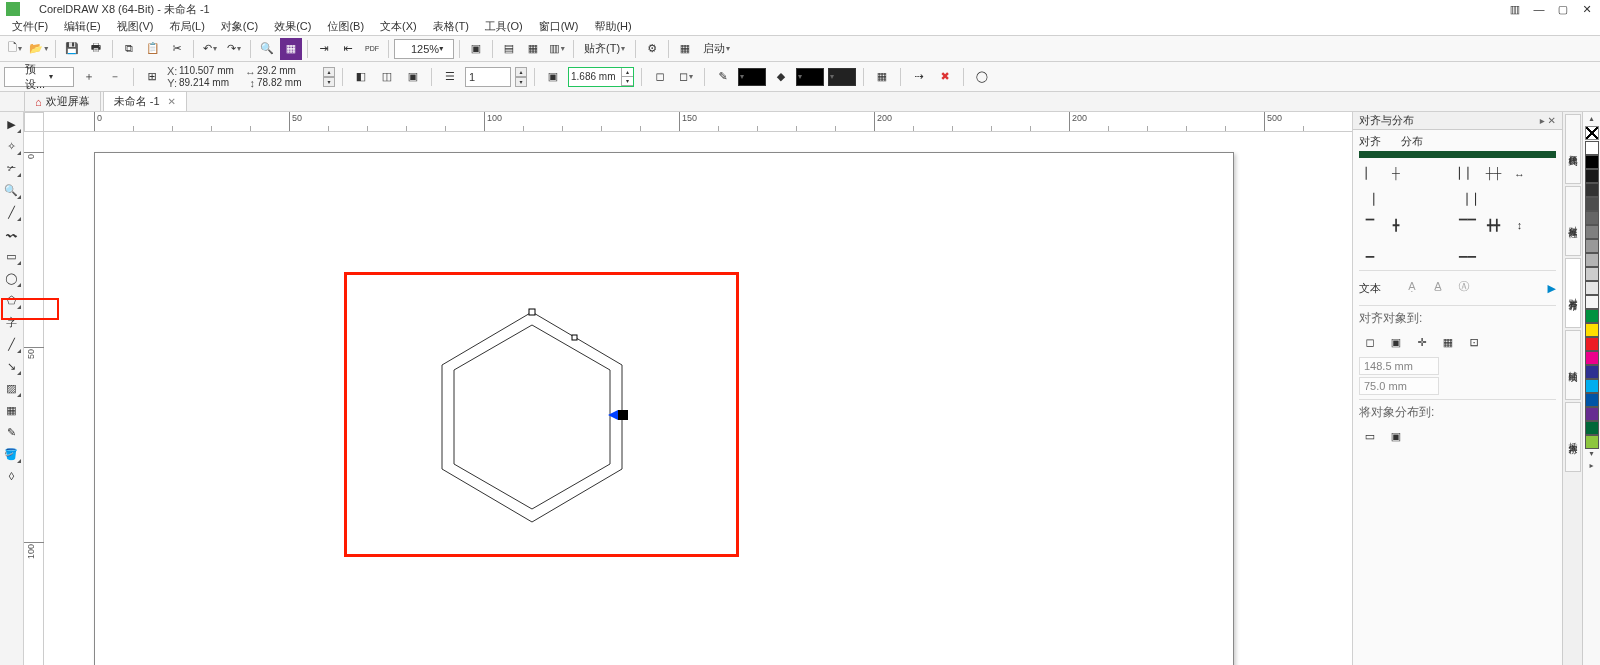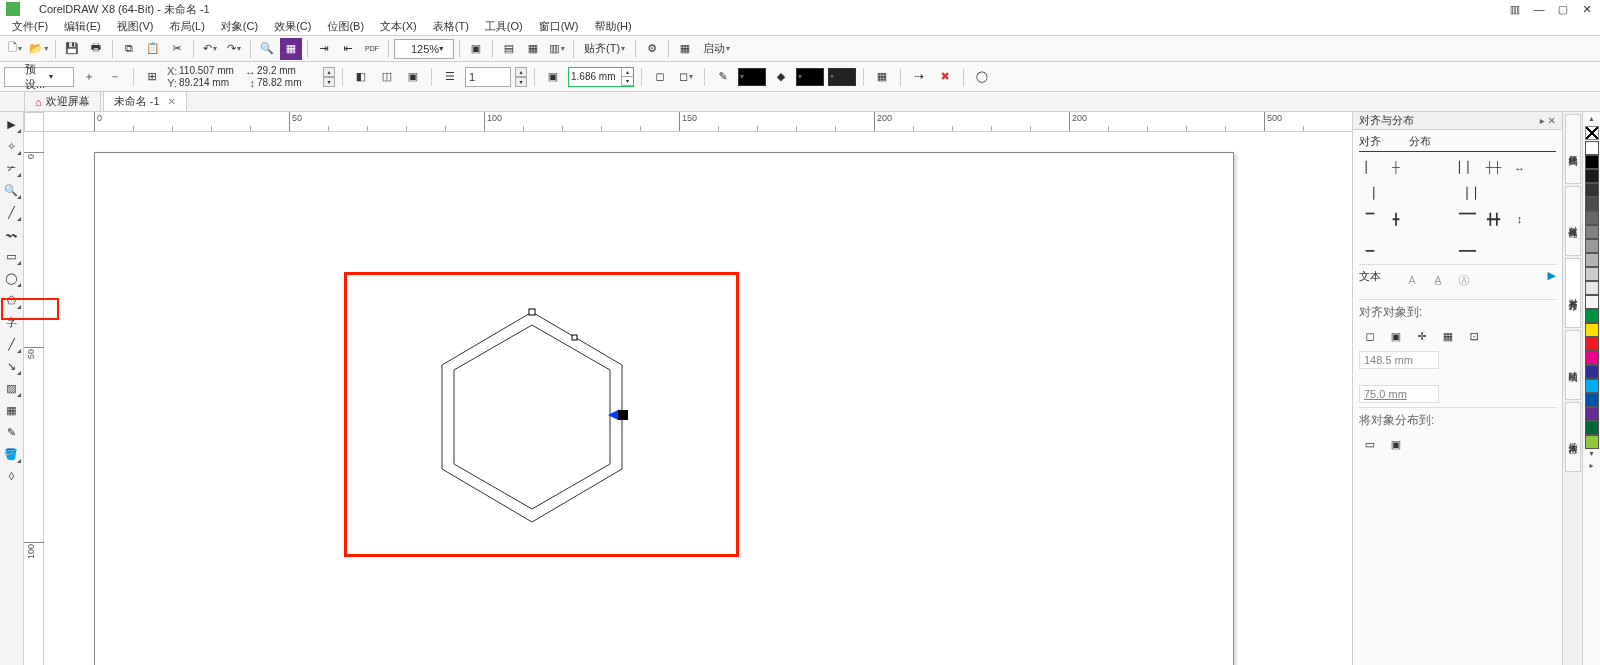--- a/index.html
+++ b/index.html
@@ -70,21 +70,21 @@
 
 .canvas{ position:absolute; left:20px; top:20px; right:0; bottom:0; background:#fff; overflow:hidden;}
 .page{ position:absolute; left:50px; top:20px; width:1140px; height:520px; background:#fff; box-shadow:2px 2px 4px rgba(0,0,0,.2); border:1px solid #888;}
 .redbox{ position:absolute; border:3px solid #ff1a00; }
 
 
 .docker{ width:210px; border-left:1px solid #d0d0d0; background:#fafafa; display:flex; flex-direction:column;}
 .docker .title{ height:18px; background:#f0f0f0; border-bottom:1px solid #ccc; display:flex; align-items:center; justify-content:space-between; padding:0 6px; font-size:11px;}
 .docker .title .xx{ font-size:10px; color:#666;}
 .docker .section{ padding:4px 6px;}
-.docker .sechead{ display:flex; gap:28px; border-bottom:1px solid #14532d; padding-bottom:2px; margin-bottom:4px;align-items:center;}
+.docker .sechead{ display:flex; gap:20px; border-bottom:7px solid #14532d; padding-bottom:2px; margin-bottom:4px;align-items:center;}
 .docker .iconrow{ display:flex; gap:4px; flex-wrap:wrap; margin-bottom:4px;}
 .docker .iconrow .ibtn{ width:22px; height:22px; border:1px solid transparent; display:flex; align-items:center; justify-content:center;}
 .docker .sep{ height:1px; background:#ddd; margin:4px 0;}
 .docker label{ font-size:12px; color:#666;text-align:center;}
 .docker .valbox{ border:1px solid #ccc; width:80px; height:18px; padding:0 4px; display:flex; align-items:center; font-size:10px; background:#fff; color:#888;}
 
 
 .dockertabs{ width:20px; background:#f0f0f0; border-left:1px solid #ccc; display:flex; flex-direction:column; align-items:center; padding-top:2px; gap:2px;}
 .dockertabs .vtab{ width:16px; height:70px; writing-mode:vertical-rl; text-orientation:upright; font-size:9px; background:#f8f8f8; border:1px solid #ccc; letter-spacing:1px; display:flex; align-items:center; justify-content:center;}
 .dockertabs .vtab.active{ background:#fff;}
@@ -402,21 +402,21 @@
           <div class="ibtn">▁</div>
         </div>
         <div class="iconrow">
           <div class="ibtn">▔▔</div>
           <div class="ibtn">╋╋</div>
           <div class="ibtn">↕</div>
           <div class="ibtn">▁▁</div>
         </div>
       </div>
       <div class="sep"></div>
-      <div style="display:flex; align-items:flex-start; gap:20px; color:#bbb;">
+      <div style="display:flex; align-items:center; gap:20px; color:#bbb;">
         <span>文本</span>
         <div class="iconrow" style="opacity:.45;">
           <div class="ibtn">Ạ</div>
           <div class="ibtn">A̲</div>
           <div class="ibtn">Ⓐ</div>
         </div>
         <div class="ibtn" style="margin-left:auto;color:#08c;">▶</div>
       </div>
       <div class="sep"></div>
       <label>对齐对象到:</label>
@@ -425,21 +425,21 @@
         <div class="ibtn">▣</div>
         <div class="ibtn">✛</div>
         <div class="ibtn">▦</div>
         <div class="ibtn">⊡</div>
       </div>
       <div style="display:flex; gap:6px; margin-top:4px; opacity:.6;">
         <div class="valbox">
             <span>148.5 mm</span>
           </div>
       </div>
-      <div style="display:flex; gap:6px; margin-top:16px; opacity:.6;text-decoration:underline;">
+      <div style="display:flex; gap:6px; margin-top:2px; opacity:.6;">
         <div class="valbox">
             <span>75.0 mm</span>
           </div>
       </div>
       <div class="sep"></div>
       <label>将对象分布到:</label>
       <div class="iconrow" style="margin-top:4px;">
         <div class="ibtn">▭</div>
         <div class="ibtn">▣</div>
       </div>

